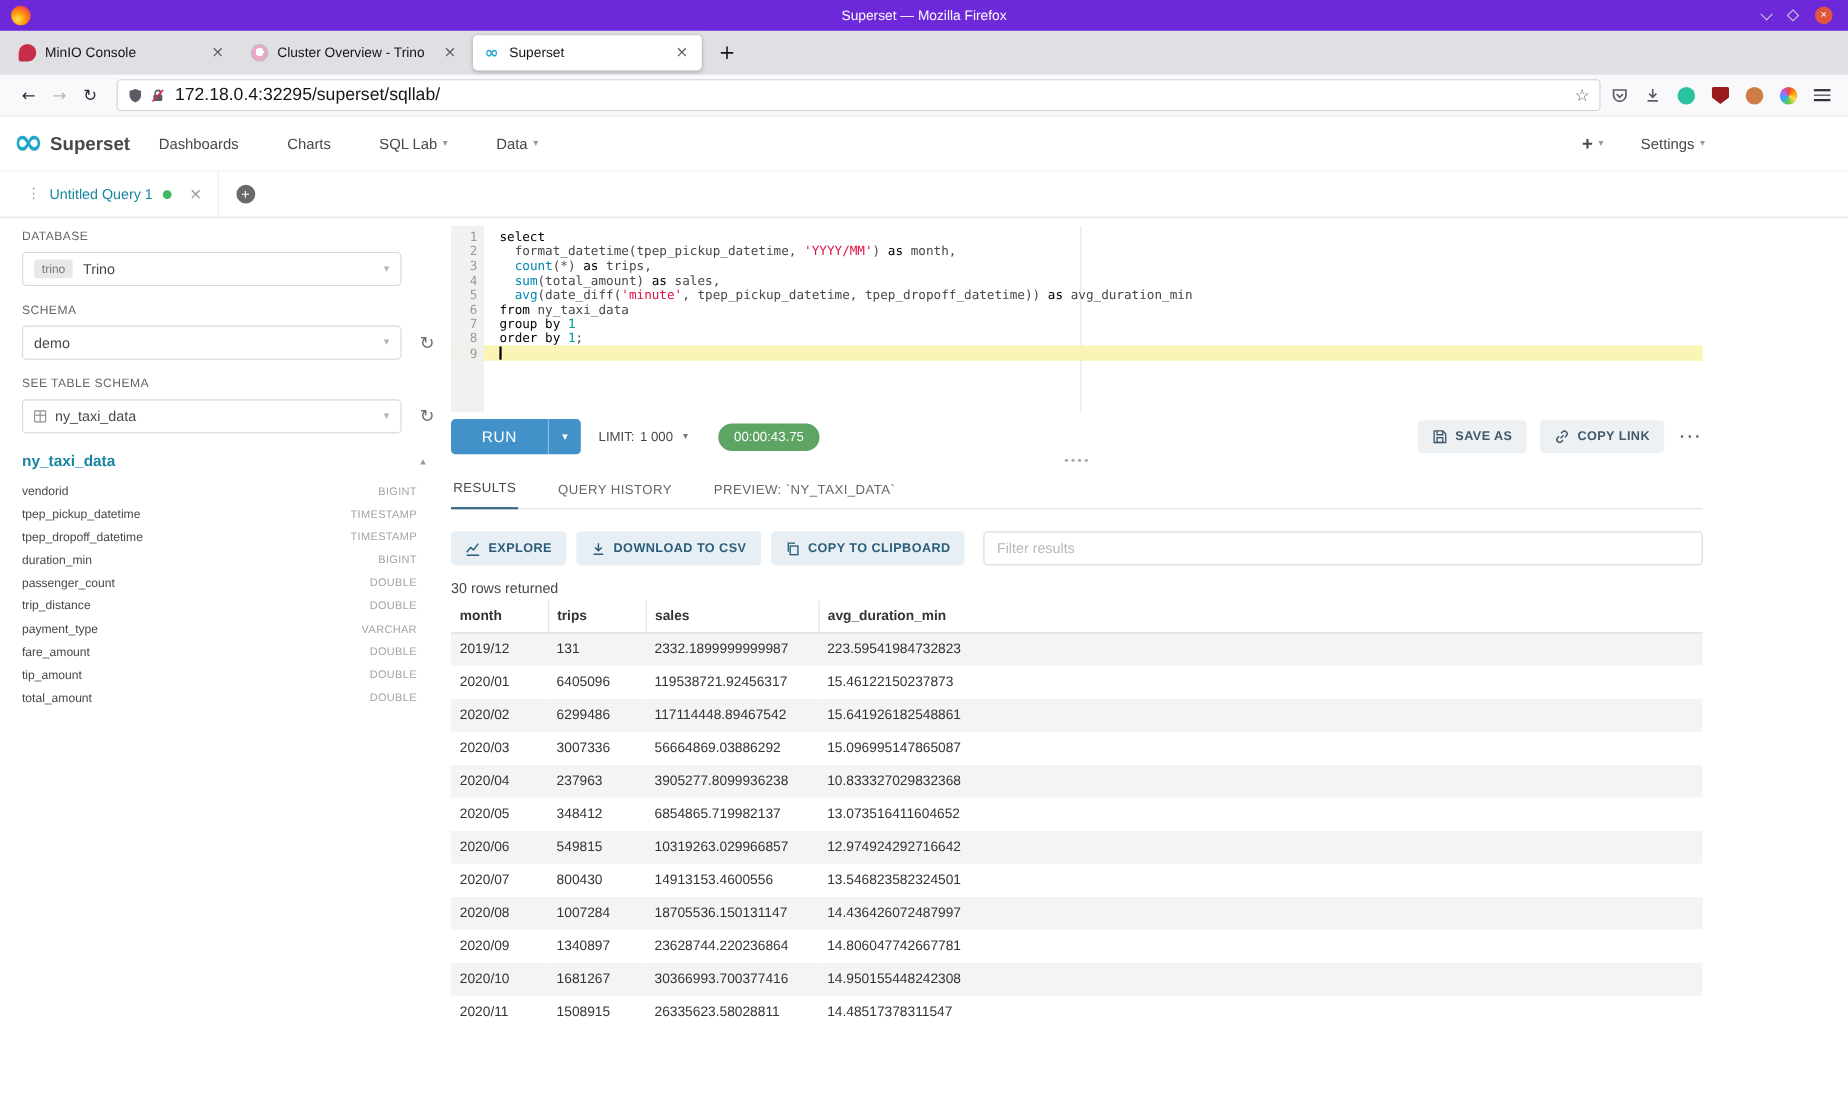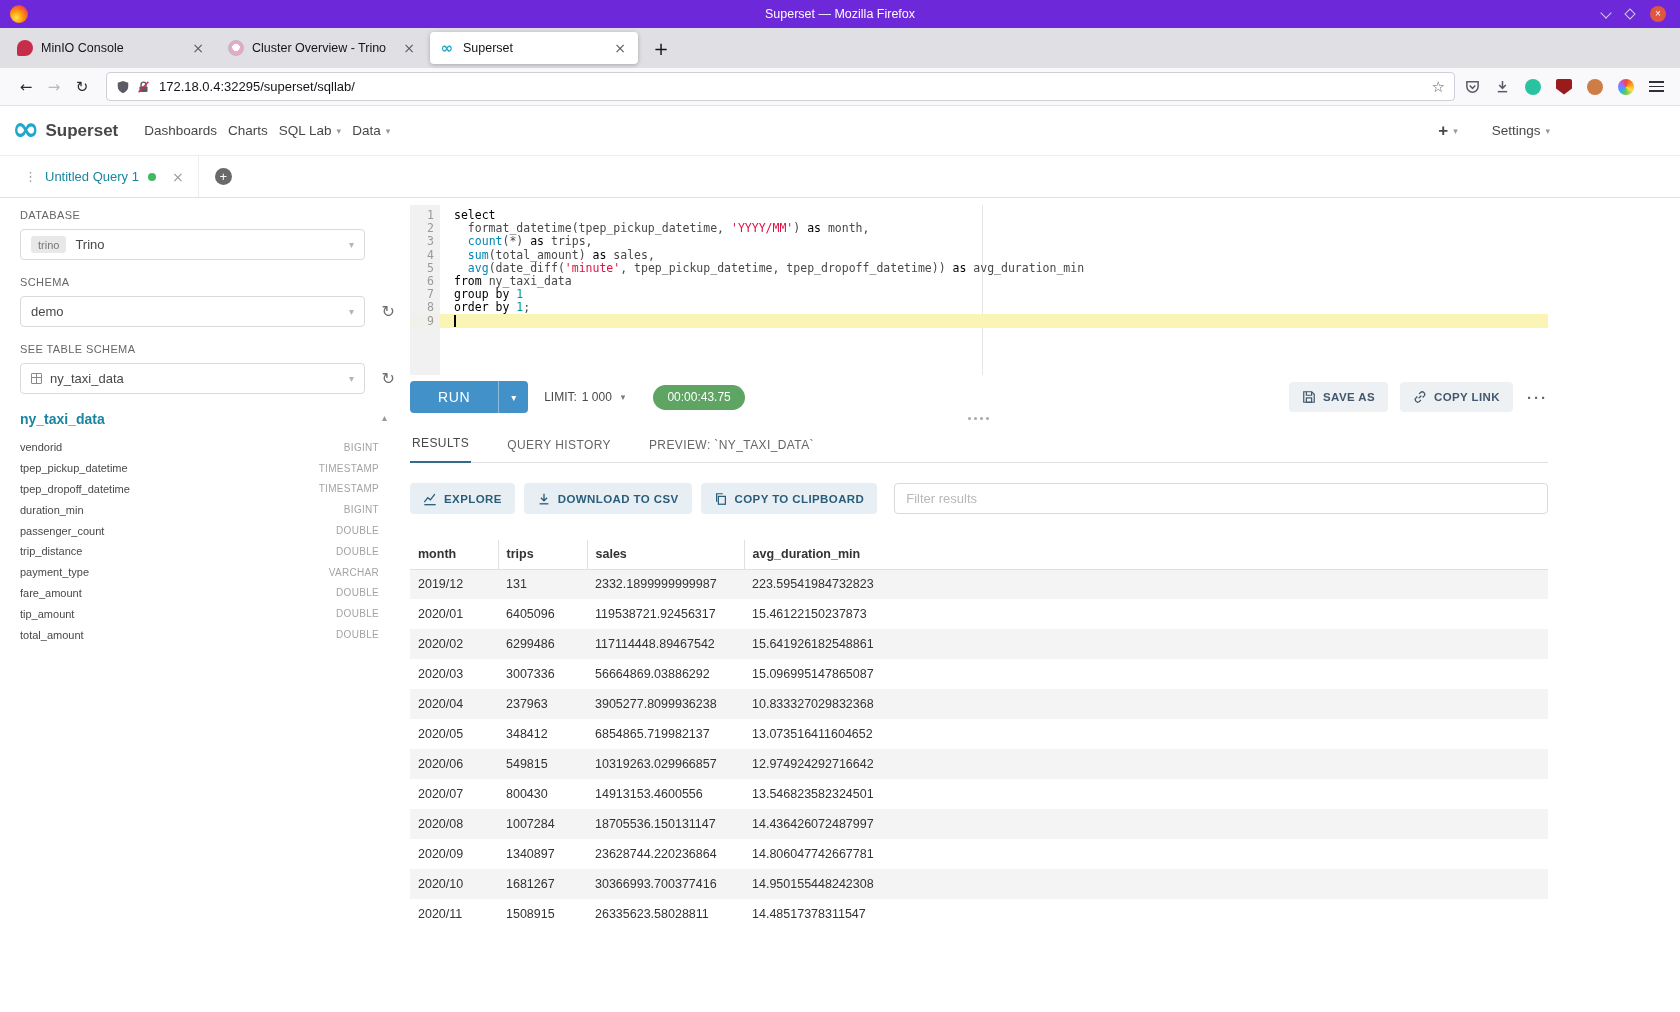--- a/index.html
+++ b/index.html
@@ -36,38 +36,38 @@
     justify-content:center;border-radius:4px;margin-left:6px}
 
   
   .urlbar{height:38px;background:#f9f9fb;border-bottom:1px solid #e3e3e8;display:flex;align-items:center;padding:0 12px}
   .nav-btn{width:28px;height:28px;display:flex;align-items:center;justify-content:center;font-size:15px;
     color:#2b2b33;border-radius:4px}
   .nav-btn.disabled{color:#b8b8bf}
   .url-field{flex:1;height:29px;background:#fff;border:1px solid #cfcfd8;border-radius:4px;display:flex;
     align-items:center;padding:0 9px;margin:0 10px;gap:7px}
   .uicon{display:flex;align-items:center;justify-content:center}
-  .url-text{flex:1;font-size:13px;color:#15141a;margin-left:2px}
+  .url-text{flex:1;font-size:16px;color:#15141a;margin-left:2px}
   .star{color:#5b5b66;font-size:15px}
   .url-right{display:flex;align-items:center;gap:15px;margin-right:4px}
   .ext-icon{width:16px;height:16px;border-radius:50%}
   .ext-green{background:#2ac3a2}
   .ext-ublock{border-radius:2px;background:#9a1b1b;clip-path:polygon(0 0,100% 0,100% 62%,50% 100%,0 62%)}
   .ext-orange{background:#cd7d45}
   .ext-pinwheel{background:conic-gradient(#e44,#f90,#fd5,#6c4,#3af,#a6f,#e44)}
   .hamburger{display:flex;flex-direction:column;gap:3px;width:15px}
   .hamburger i{display:block;height:1.6px;background:#2f2f38}
 
   
   .app-header{height:50px;background:#fff;border-bottom:1px solid #ececec;display:flex;align-items:center;
     padding:0 130px 0 12px}
   .logo-inf{font-family:"DejaVu Sans",sans-serif;color:#20a7c9;font-size:33px;font-weight:bold;line-height:1;
     margin-top:-4px}
   .brand{font-size:17px;font-weight:700;color:#484848;margin-left:6px}
-  .app-nav{display:flex;align-items:center;margin-left:26px;gap:11px}
+  .app-nav{display:flex;align-items:center;margin-left:26px;gap:44px}
   .nav-item{font-size:13.5px;color:#484848;display:flex;align-items:center;gap:5px}
   .caret{color:#999;font-size:9px}
   .header-right{margin-left:auto;display:flex;align-items:center;gap:34px}
   .plus-menu,.settings-menu{font-size:13.5px;color:#484848;display:flex;align-items:center;gap:5px}
   .plus-glyph{font-size:17px;font-weight:bold}
 
   
   .qtab-strip{height:42px;background:#fff;border-bottom:1px solid #e2e2e2;display:flex;align-items:center;
     padding:0 0 0 20px}
   .qtab{height:100%;display:flex;align-items:center;padding:0 14px 0 4px;border-right:1px solid #eee}
@@ -146,21 +146,21 @@
   .rtabs{display:flex;align-items:flex-end;border-bottom:1px solid #e0e0e0;margin-top:6px;height:36px;gap:34px}
   .rtab{font-size:12px;letter-spacing:.4px;color:#666;padding:0 2px 11px;margin-bottom:-1px}
   .rtab.active{color:#484848;border-bottom:2px solid #356b8a}
   .rbtns{display:flex;align-items:center;margin-top:20px}
   .res-btn{display:flex;align-items:center;gap:7px;background:#e7eff5;color:#2a5d79;font-size:11.5px;
     font-weight:700;letter-spacing:.4px;height:31px;border-radius:4px;padding:0 13px;margin-right:9px;border:none}
   .filter-input{flex:1;height:31px;border:1px solid #d9d9d9;border-radius:4px;padding:0 11px;font-size:13px;
     color:#484848;margin-left:8px;font-family:"Liberation Sans",sans-serif}
   .filter-input::placeholder{color:#b8b8b8}
   .rows-returned{margin-top:13px;font-size:13px;color:#484848}
-  .tbl-viewport{margin-top:26px;height:381px;overflow:hidden}
+  .tbl-viewport{margin-top:4px;height:381px;overflow:hidden}
   table.results{width:100%;border-collapse:collapse;table-layout:fixed;font-size:12.5px;color:#333}
   table.results col.c0{width:88px} table.results col.c1{width:89px}
   table.results col.c2{width:157px}
   table.results th{height:29px;text-align:left;font-weight:700;padding:0 8px;border-bottom:1px solid #e0e0e0;
     border-right:1px solid #e0e0e0;background:#fff}
   table.results th:last-child{border-right:none}
   table.results td{height:30px;padding:0 8px;white-space:nowrap;overflow:hidden}
   table.results tbody tr:nth-child(odd){background:#f4f4f4}
 </style>
 </head>
@@ -444,20 +444,21 @@
       <button class="res-btn">
         <svg width="14" height="14" viewBox="0 0 16 16" fill="none" stroke="currentColor" stroke-width="1.4">
             <rect x="5" y="5" width="8" height="9"></rect>
             <path d="M3 11V2h7"></path>
           </svg>
         <span>COPY TO CLIPBOARD</span>
       </button>
       <input class="filter-input" placeholder="Filter results" style="">
     </div>
 
+    <div class="rows-returned">30 rows returned</div>
 
     <div class="tbl-viewport">
       <table class="results">
         <colgroup>
             <col class="c0">
             <col class="c1">
             <col class="c2">
             <col>
           </colgroup>
         <thead>

